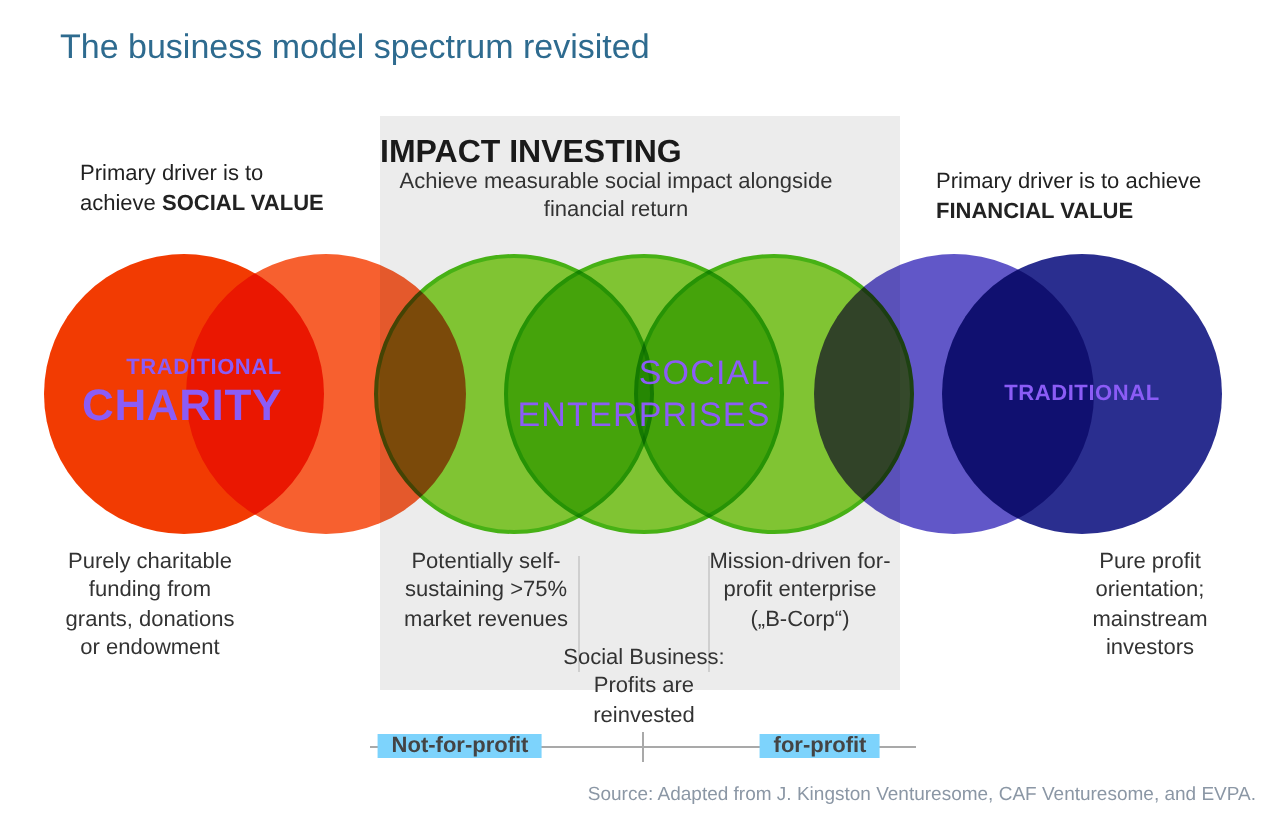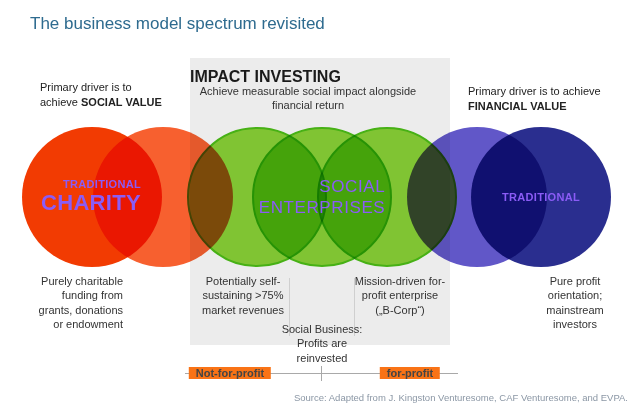--- a/index.html
+++ b/index.html
@@ -48,35 +48,35 @@
     position:absolute;z-index:3;color:#8b5cf6;text-align:right;
     transform:translate(-50%,-50%);white-space:nowrap;
   }
   .circle-label .small{display:block;font-size:11px;font-weight:bold;letter-spacing:.3px;}
   .circle-label .big{display:block;font-size:22px;font-weight:600;letter-spacing:.3px;}
   .circle-label.social .big2{display:block;font-size:17px;font-weight:400;letter-spacing:.6px;line-height:1.25;}
   .caption{
     position:absolute;top:274px;width:96px;
     font-size:11px;color:#333;text-align:center;line-height:1.3;z-index:2;
   }
-  .cap-1{left:27px;text-align:right;} .cap-2{left:104px;} .cap-3{left:195px;}
+  .cap-1{left:27px;} .cap-2{left:104px;} .cap-3{left:195px;}
   .cap-4{left:274px;margin-top:48px;} .cap-5{left:352px;} .cap-6{left:442px;} .cap-7{left:527px;}
   .divider{
     position:absolute;top:278px;width:1px;height:58px;background:#cfcfcf;z-index:1;
   }
   .div-1{left:289px;} .div-2{left:354px;}
   .axis-line{
     position:absolute;left:185px;top:373px;width:273px;height:1px;background:#a9a9a9;z-index:1;
   }
   .axis-tick{
     position:absolute;left:321px;top:366px;width:1px;height:15px;background:#a9a9a9;z-index:2;
   }
   .axis-label{
     position:absolute;top:367px;transform:translateX(-50%);
-    background:#f97316;padding:0 7px;
+    background:#7dd3fc;padding:0 7px;
     font-size:11px;font-weight:bold;color:#444;z-index:3;text-align:right;
   }
   .axis-label.nfp{left:230px;}
   .axis-label.fp{left:410px;}
   .source{
     position:absolute;right:14px;top:392px;
     font-size:9.5px;color:#8b97a5;z-index:2;
   }
   b{font-weight:bold;}
 </style>

